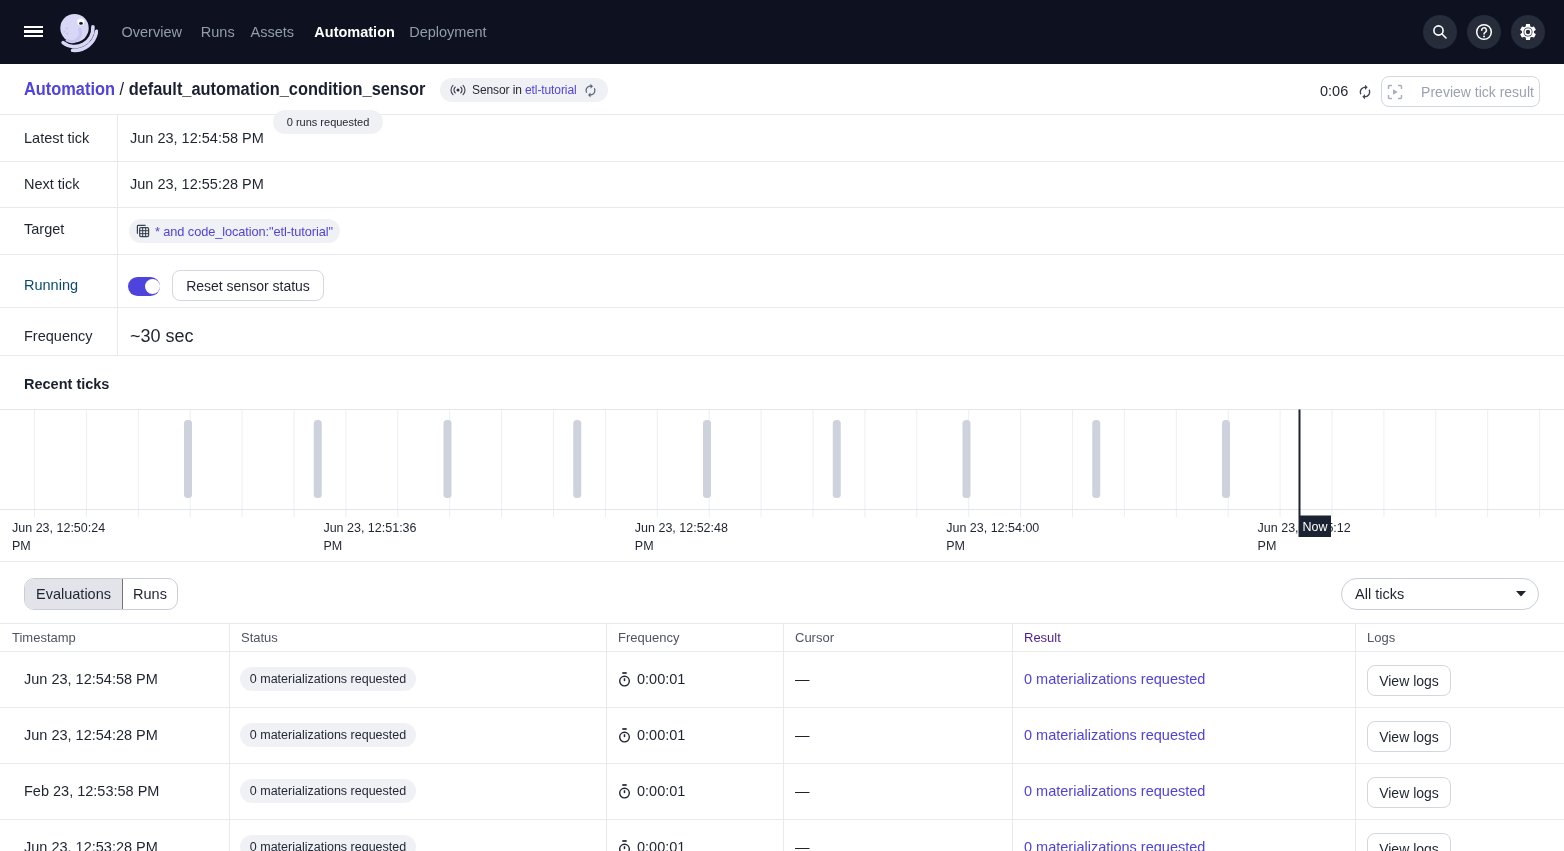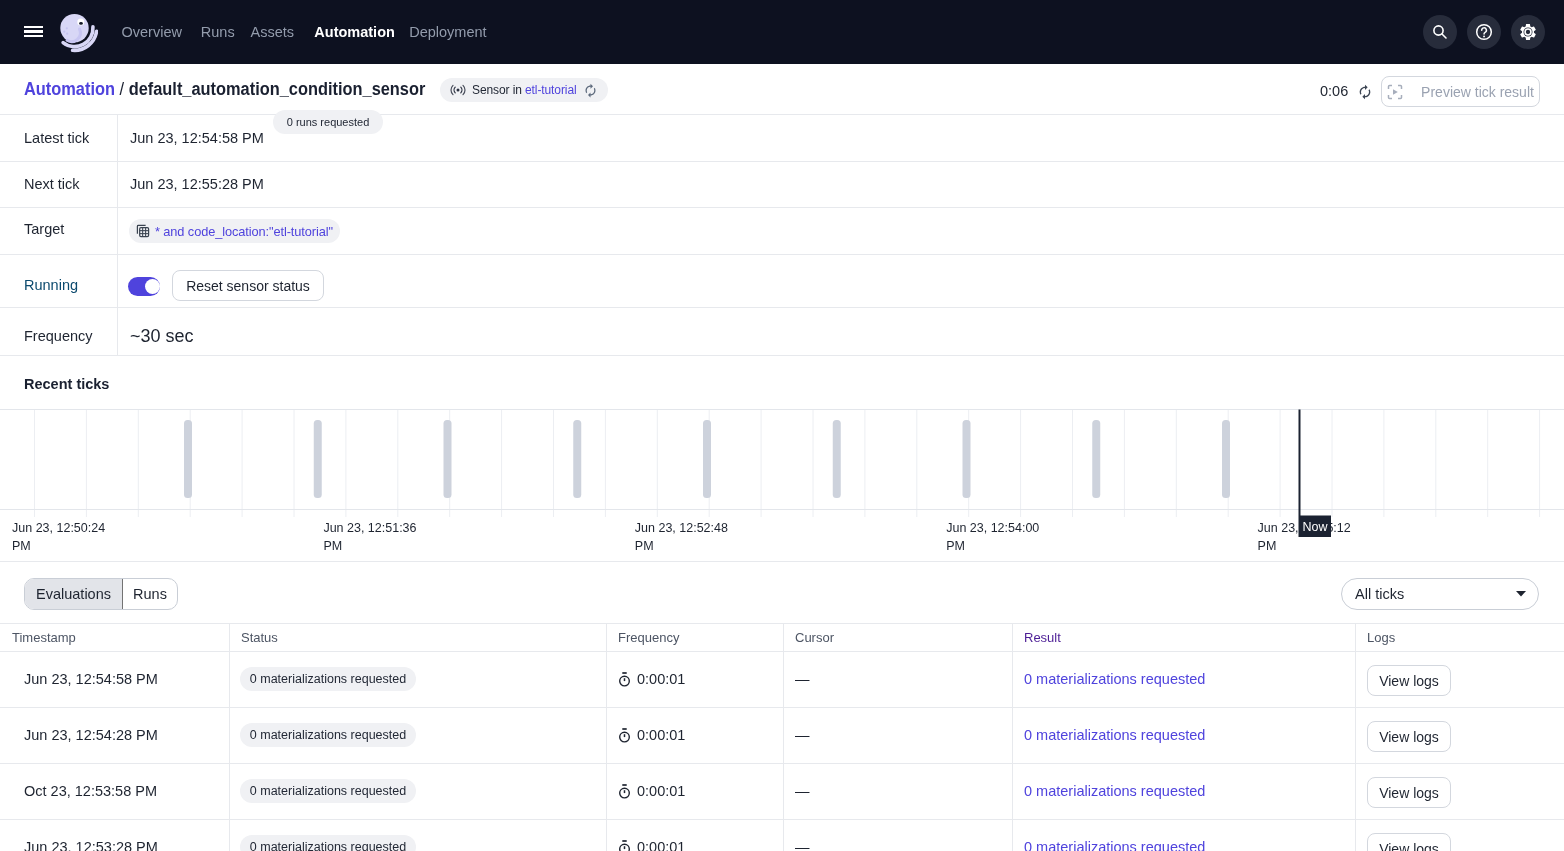--- a/index.html
+++ b/index.html
@@ -240,21 +240,21 @@
       <div class="tag" style="left:240px;top:723px;width:176px;height:24px;font-size:12.5px;">0 materializations requested</div>
       <svg class="abs" style="left:618px;top:726.5px;" width="13" height="17" viewBox="0 0 13 17">
         <line x1="4.3" y1="2" x2="8.7" y2="2" stroke="#1e2430" stroke-width="1.7"></line>
         <circle cx="6.5" cy="10.1" r="4.8" stroke="#1e2430" stroke-width="1.4" fill="none"></circle>
         <line x1="6.5" y1="7.2" x2="6.5" y2="10.1" stroke="#1e2430" stroke-width="1.5"></line>
       </svg>
       <span class="abs" style="left:637px;top:735px;transform:translateY(-50%);font-size:14.5px;color:#1e2430;">0:00:01</span>
       <span class="abs" style="left:795px;top:735px;transform:translateY(-50%);font-size:14.5px;color:#1e2430;">—</span>
       <span class="abs link" style="left:1024px;top:735px;transform:translateY(-50%);font-size:14.5px;">0 materializations requested</span>
       <div class="btn" style="left:1367px;top:721px;width:84px;height:31px;">View logs</div>
-      <span class="abs" style="left:24px;top:791px;transform:translateY(-50%);font-size:14.5px;color:#1e2430;">Oct 23, 12:53:58 PM</span>
+      <span class="abs" style="left:24px;top:791px;transform:translateY(-50%);font-size:14.5px;color:#1e2430;">Feb 23, 12:53:58 PM</span>
       <div class="tag" style="left:240px;top:779px;width:176px;height:24px;font-size:12.5px;">0 materializations requested</div>
       <svg class="abs" style="left:618px;top:782.5px;" width="13" height="17" viewBox="0 0 13 17">
         <line x1="4.3" y1="2" x2="8.7" y2="2" stroke="#1e2430" stroke-width="1.7"></line>
         <circle cx="6.5" cy="10.1" r="4.8" stroke="#1e2430" stroke-width="1.4" fill="none"></circle>
         <line x1="6.5" y1="7.2" x2="6.5" y2="10.1" stroke="#1e2430" stroke-width="1.5"></line>
       </svg>
       <span class="abs" style="left:637px;top:791px;transform:translateY(-50%);font-size:14.5px;color:#1e2430;">0:00:01</span>
       <span class="abs" style="left:795px;top:791px;transform:translateY(-50%);font-size:14.5px;color:#1e2430;">—</span>
       <span class="abs link" style="left:1024px;top:791px;transform:translateY(-50%);font-size:14.5px;">0 materializations requested</span>
       <div class="btn" style="left:1367px;top:777px;width:84px;height:31px;">View logs</div>

